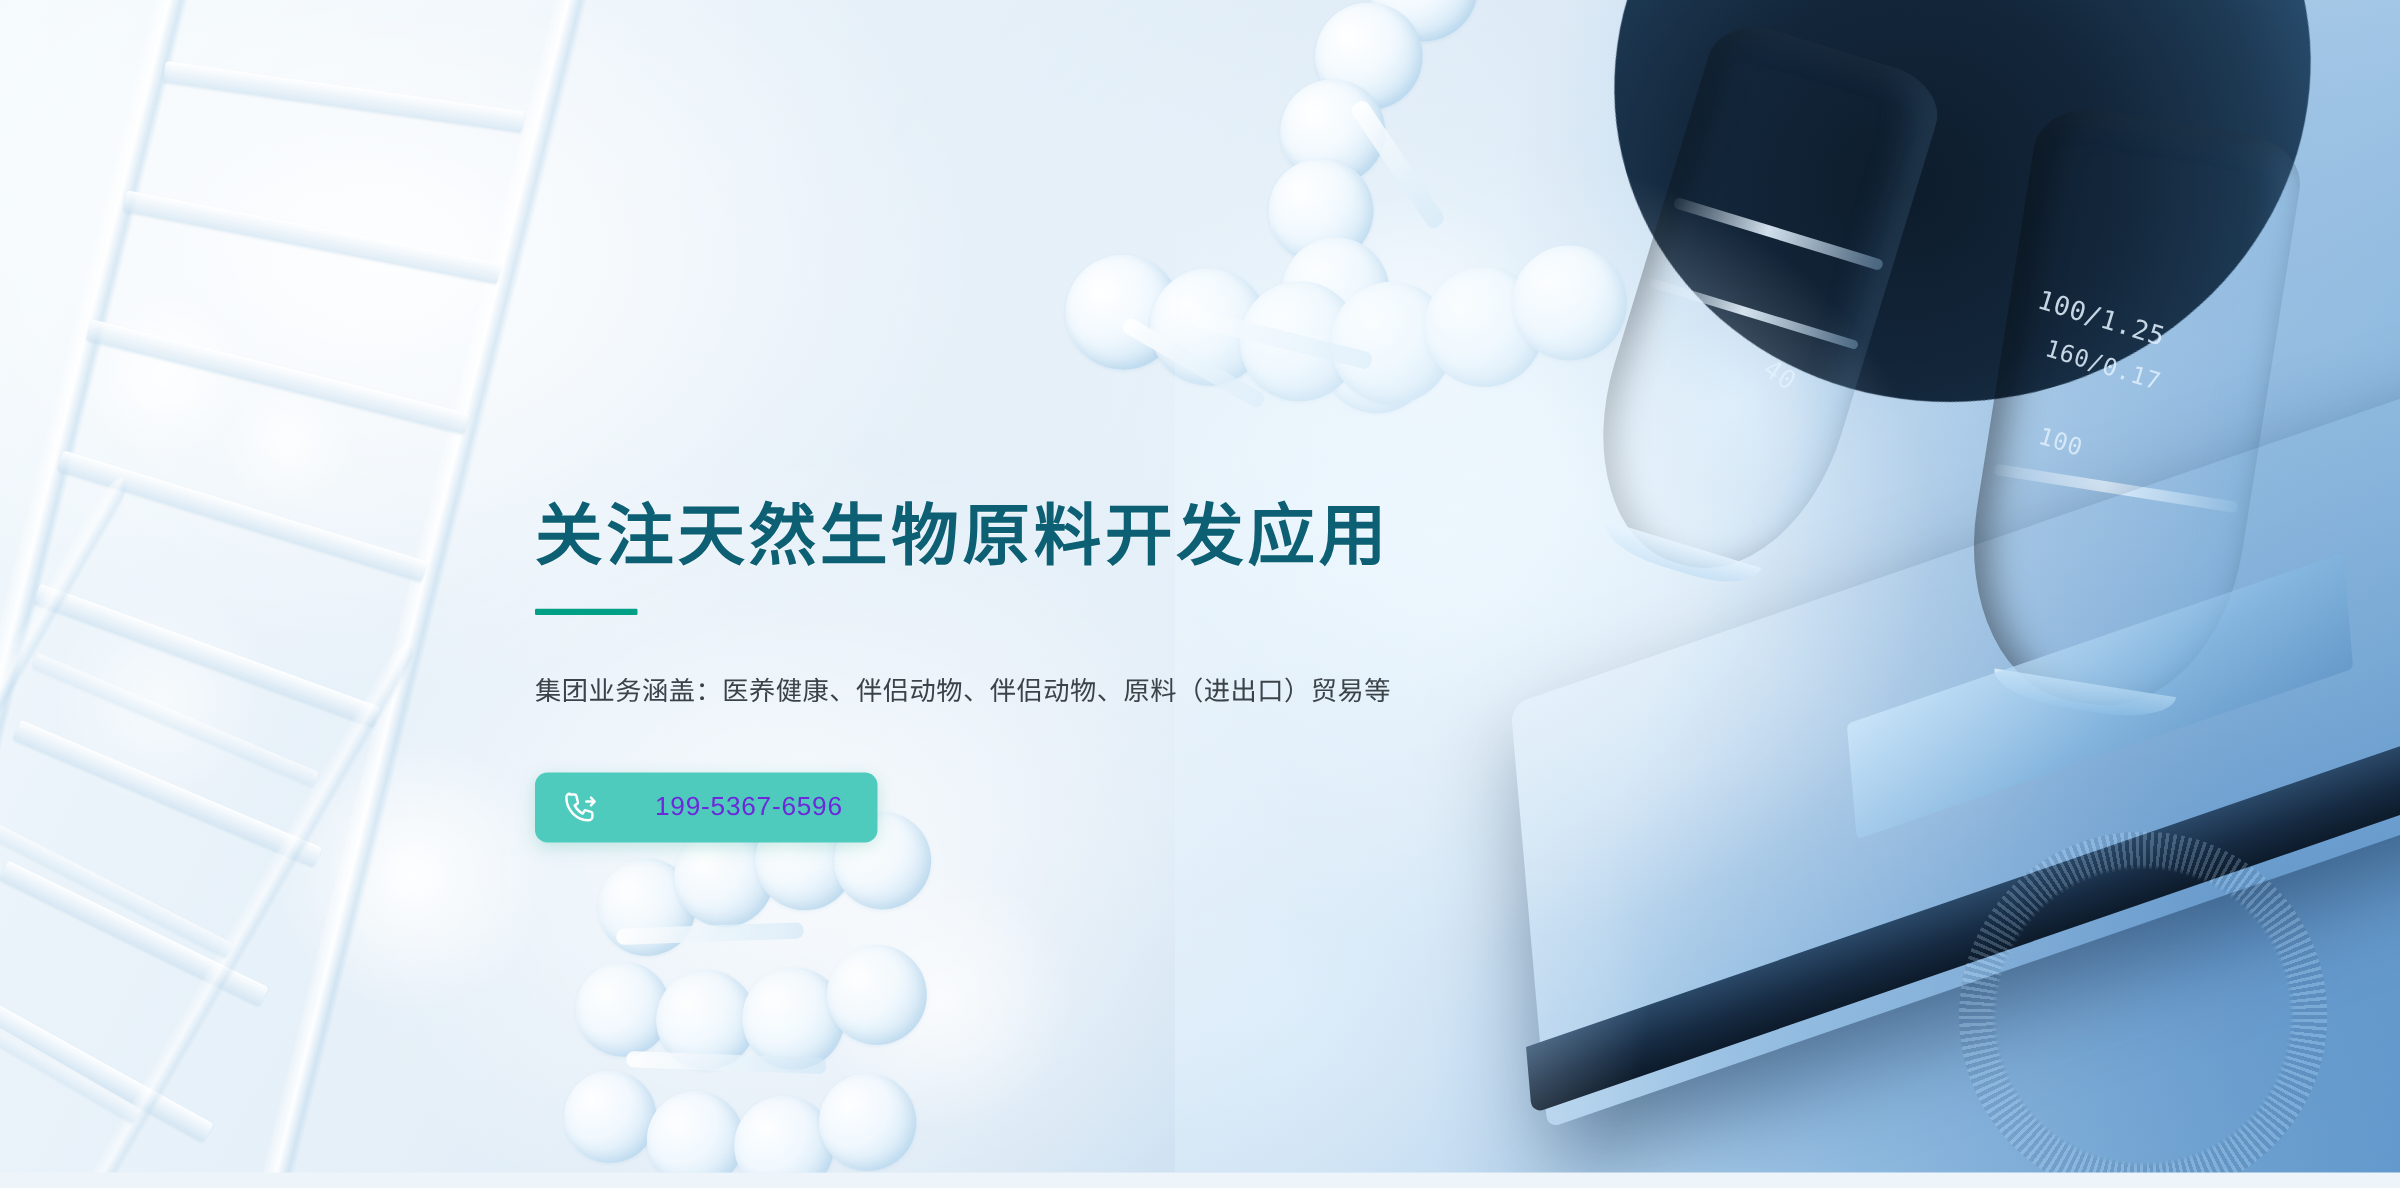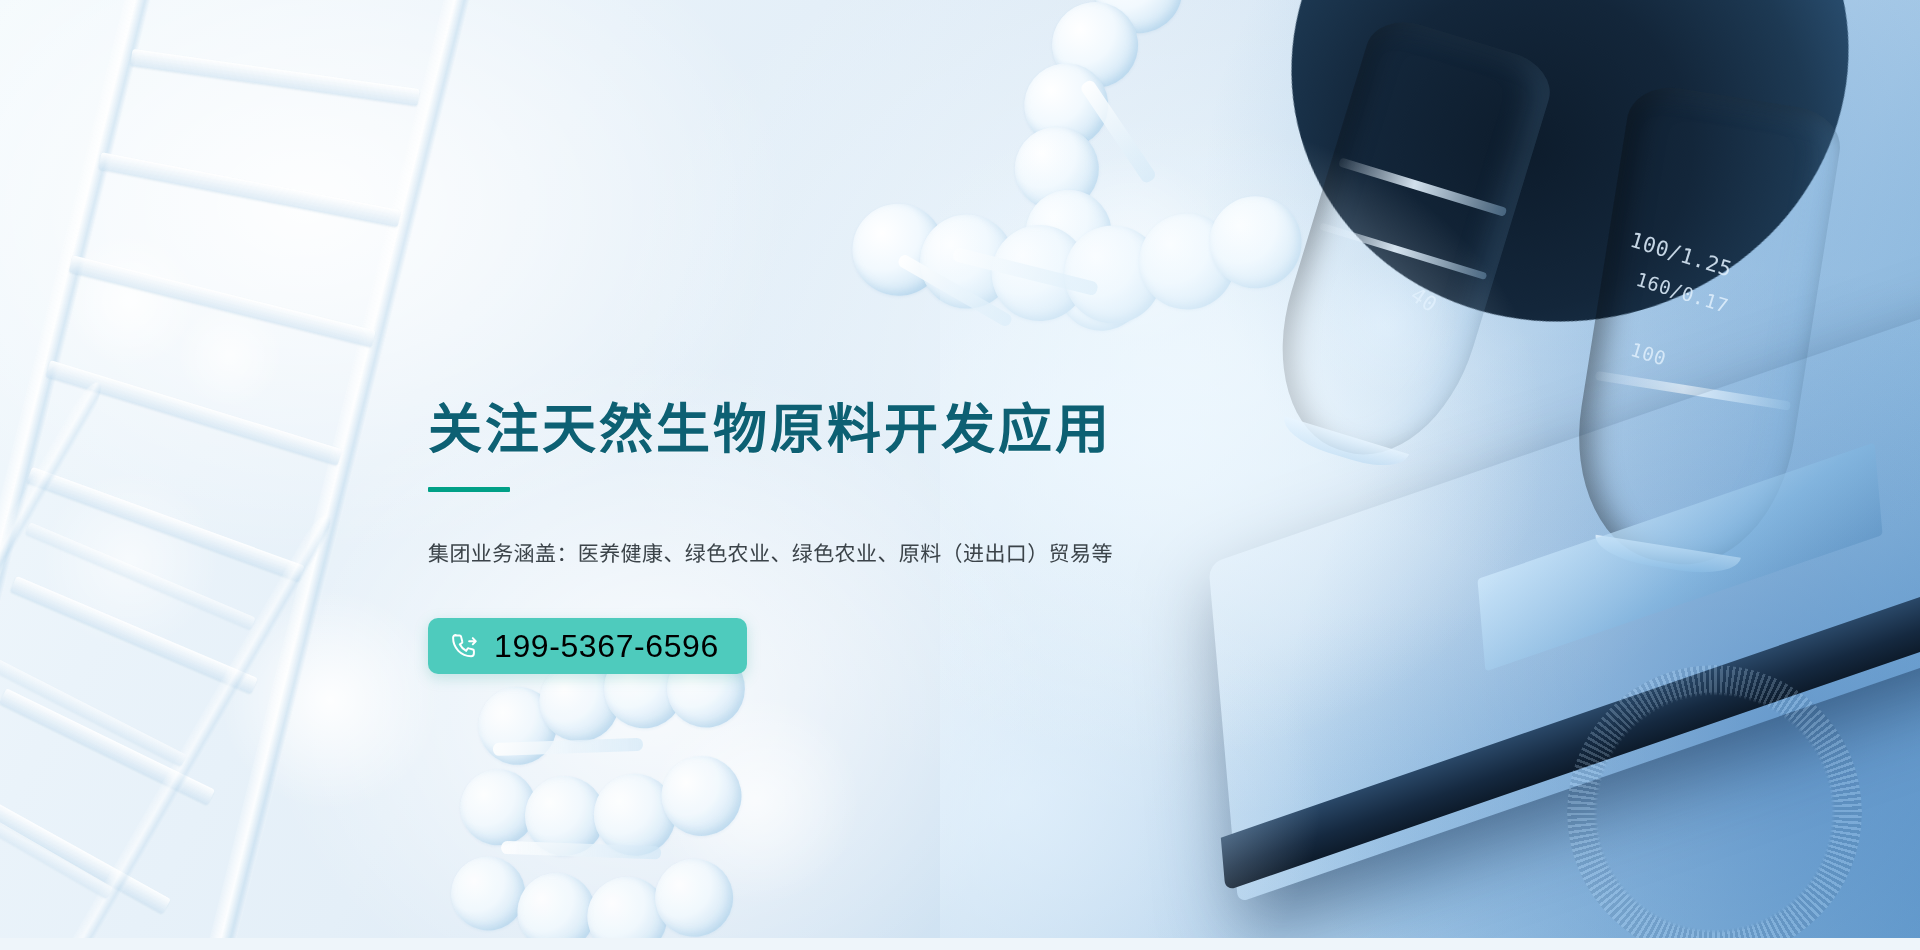--- a/index.html
+++ b/index.html
@@ -250,26 +250,27 @@
     cursor: pointer;
     box-shadow: 0 4px 14px rgba(62,178,164,.26);
   }
 
   .cta-phone .phone-icon {
     width: 30px; height: 30px;
     display: block;
     flex: 0 0 auto;
   }
   .cta-phone .phone-num {
-    color: #000000;
-    font-size: 32px;
+    color: #6d28d9;
+    font-size: 21px;
     font-weight: 400;
     letter-spacing: .6px;
     line-height: 1;
     white-space: nowrap;
+    margin-left: 30px;
   }
 </style>
 </head>
 <body>
 
 <div class="hero">
 
   <div class="wash wash-a"></div>
   <div class="wash wash-b"></div>
 
@@ -366,21 +367,21 @@
 
   <div class="haze"></div>
 
   <div class="content">
 
     <h1 class="hero-title">关注天然生物原料开发应用</h1>
 
     <div class="title-rule"></div>
 
     <div class="hero-desc">
-      <div>集团业务涵盖：医养健康、绿色农业、绿色农业、原料（进出口）贸易等</div>
+      <div>集团业务涵盖：医养健康、伴侣动物、伴侣动物、原料（进出口）贸易等</div>
     </div>
 
     <div class="cta-row">
       <button class="cta-phone">
         <span class="phone-icon">
           <svg viewBox="0 0 32 32" width="30" height="30" fill="none" stroke="#ffffff" stroke-width="2.1" stroke-linecap="round" stroke-linejoin="round">
             <path d="M6.2 4.2c-1.6 0-2.9 1.4-2.9 3.1 0 10.8 8.6 19.6 19.2 19.6 1.7 0 3-1.4 3-3.1v-2.6c0-.7-.5-1.3-1.1-1.5l-4.3-1.2c-.6-.2-1.3.1-1.6.6l-1.2 2.1c-3-1.5-5.4-4-6.9-7l2.1-1.3c.5-.3.8-1 .6-1.6L11.8 6c-.2-.7-.8-1.1-1.5-1.1H6.2z"></path>
             <path d="M20.4 10.9h6.6"></path>
             <path d="M24.3 7.6l3.1 3.3-3.1 3.3"></path>
           </svg>

